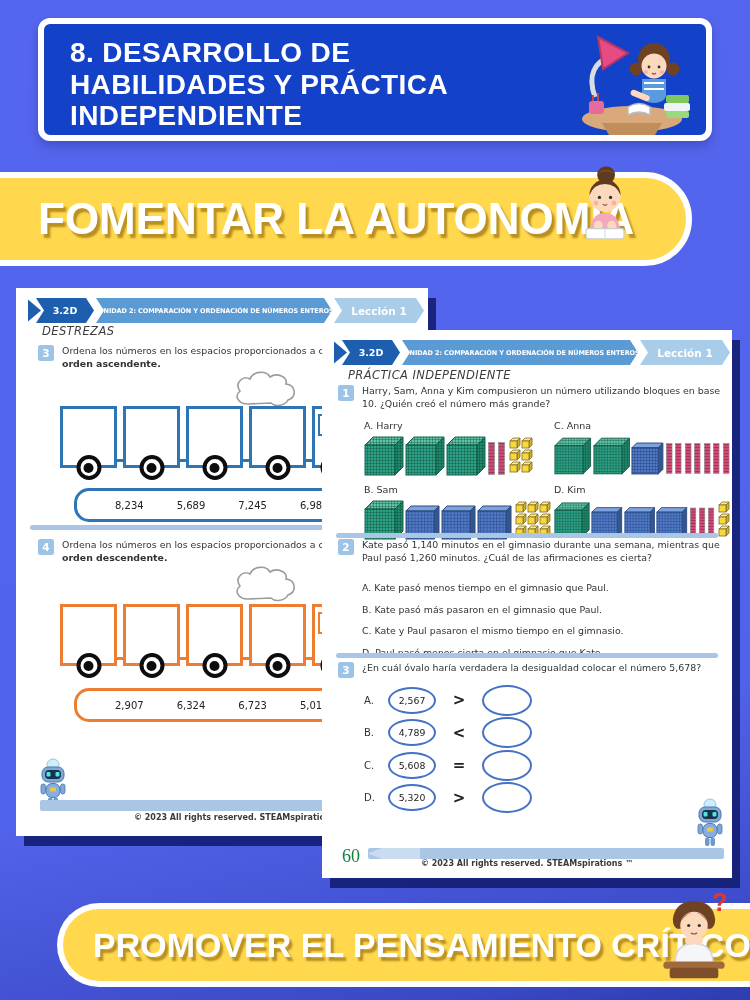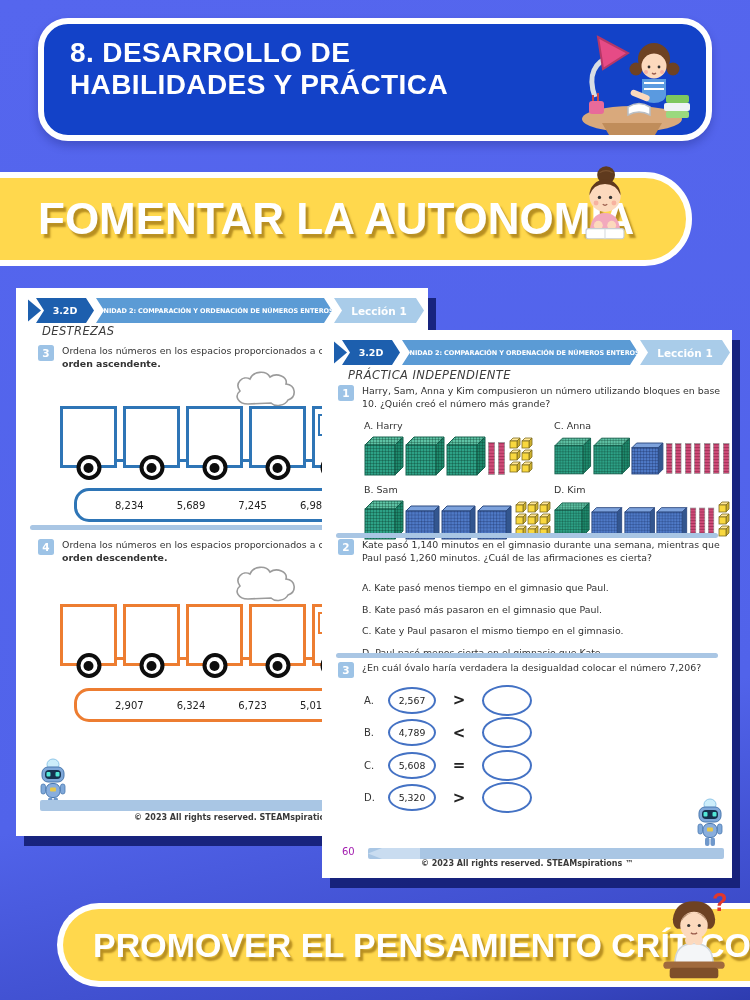--- a/index.html
+++ b/index.html
@@ -3,21 +3,21 @@
 <meta charset="utf-8">
 <style>
   * { box-sizing: border-box; margin: 0; padding: 0; }
   html,body { width:750px; height:1000px; }
   body { font-family:"DejaVu Sans",sans-serif; }
   #canvas { position:relative; width:750px; height:1000px; overflow:hidden;
     background:linear-gradient(168deg,#5566ee 0%,#5163ea 72%,#3a49c6 94%,#2e3cb0 100%); }
 
   
   .banner-top { position:absolute; left:38px; top:18px; width:674px; height:123px;
-    background:#1342c8; border:6px solid #fff; border-radius:30px; z-index:6;
+    background:#1342c8; border:6px solid #fff; border-radius:12px; z-index:6;
     box-shadow:0 5px 8px rgba(10,20,90,.25); }
   .banner-top .txt { position:absolute; left:26px; top:13px; color:#fff;
     font-family:"Liberation Sans",sans-serif; font-weight:800; font-size:28px;
     line-height:1.13; letter-spacing:.4px; }
   .banner-top svg.scene { position:absolute; right:14px; top:4px; }
 
   .ribbon { position:absolute; background:#ffd84d; border:6px solid #fff; z-index:6;
     display:flex; align-items:center;
     font-family:"Liberation Sans",sans-serif; font-weight:800; color:#fff; }
   .ribbon .lbl { text-shadow:3px 4px 2px rgba(146,104,10,.65); letter-spacing:0px; white-space:nowrap; }
@@ -81,21 +81,21 @@
   .ovrow .lt { width:24px; font-size:10px; color:#333; }
   .oval { width:48px; height:27px; border:2.5px solid #4472c4; border-radius:50%;
     display:flex; align-items:center; justify-content:center; font-size:9.3px; color:#222; }
   .op { width:46px; text-align:center; font-size:15px; font-weight:bold; color:#222; }
   .oval.empty { width:50px; height:31px; }
 
   
   .fbar { position:absolute; height:11px; background:#a9c6e4; border-radius:2px; display:flex; }
   .fbar .lt-seg { width:52px; background:#c9dcf0; clip-path:polygon(0 50%,14px 0,100% 0,100% 100%,14px 100%); }
   .ftext { position:absolute; font-size:8px; font-weight:bold; color:#3a3a3a; white-space:nowrap; }
-  .pagenum { position:absolute; font-size:10px; color:#a21caf; }
+  .pagenum { position:absolute; font-size:18px; color:#15803d;font-family:Liberation Serif, serif; }
   .robot { position:absolute; }
 </style>
 </head>
 <body>
 
 <svg width="0" height="0" style="position:absolute" aria-hidden="true">
   <defs>
     <pattern id="gG" width="3" height="3" patternUnits="userSpaceOnUse">
       <path d="M0 .5H3M.5 0V3" stroke="rgba(8,58,44,.55)" stroke-width=".6" fill="none"></path>
     </pattern>
@@ -107,20 +107,21 @@
     </pattern>
   </defs>
 </svg>
 
 <div id="canvas">
 
   <div class="banner-top">
     <div class="txt">
       <span>8. DESARROLLO DE</span><br>
       <span>HABILIDADES Y PRÁCTICA</span><br>
+      <span>INDEPENDIENTE</span>
     </div>
     <svg class="scene" width="122" height="112" viewBox="0 0 122 106">
       <ellipse cx="62" cy="88" rx="50" ry="13" fill="#d9a97c"></ellipse>
       <path d="M32 92 h60 l-7 12 h-46 z" fill="#c08d5b"></path>
       <path d="M25 66 C17 44 25 30 41 26" stroke="#d8dde3" stroke-width="5" fill="none"></path>
       <circle cx="45" cy="23" r="6" fill="#ffd34d"></circle>
       <polygon points="28,6 58,22 33,38" fill="#e64b86" stroke="#b63767" stroke-width="2"></polygon>
       <circle cx="66" cy="38" r="6.5" fill="#6e4223"></circle>
         <circle cx="103" cy="38" r="6.5" fill="#6e4223"></circle>
       <circle cx="84" cy="28" r="16" fill="#6e4223"></circle>
@@ -556,21 +557,21 @@
       <div>A. Kate pasó menos tiempo en el gimnasio que Paul.</div>
       <div>B. Kate pasó más pasaron en el gimnasio que Paul.</div>
       <div>C. Kate y Paul pasaron el mismo tiempo en el gimnasio.</div>
       <div>D. Paul pasó menos cierta en el gimnasio que Kate.</div>
     </div>
 
     <div class="divider" style="left:14px;top:323px;width:382px"></div>
 
     <div class="q" style="left:16px;top:332px">
       <span class="badge">3</span>
-      <div class="qtext nowrap">¿En cuál óvalo haría verdadera la desigualdad colocar el número 7,206?</div>
+      <div class="qtext nowrap">¿En cuál óvalo haría verdadera la desigualdad colocar el número 5,678?</div>
     </div>
 
     <div class="ovrows" style="left:42px;top:356px">
       <div class="ovrow">
         <span class="lt">A.</span>
         <span class="oval">2,567</span>
         <span class="op">&gt;</span>
         <span class="oval empty"></span>
       </div>
       <div class="ovrow">

